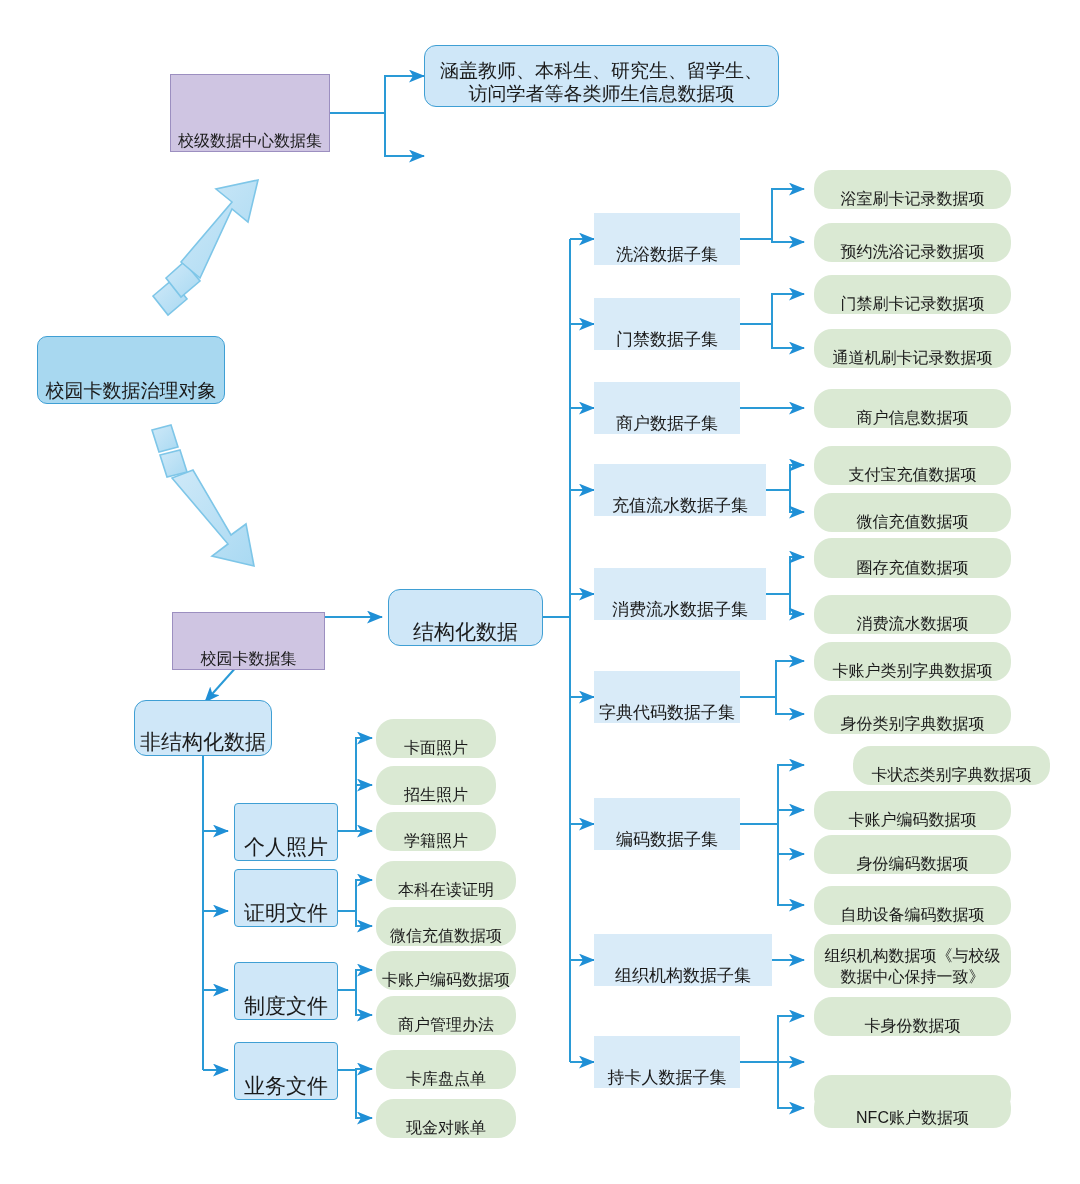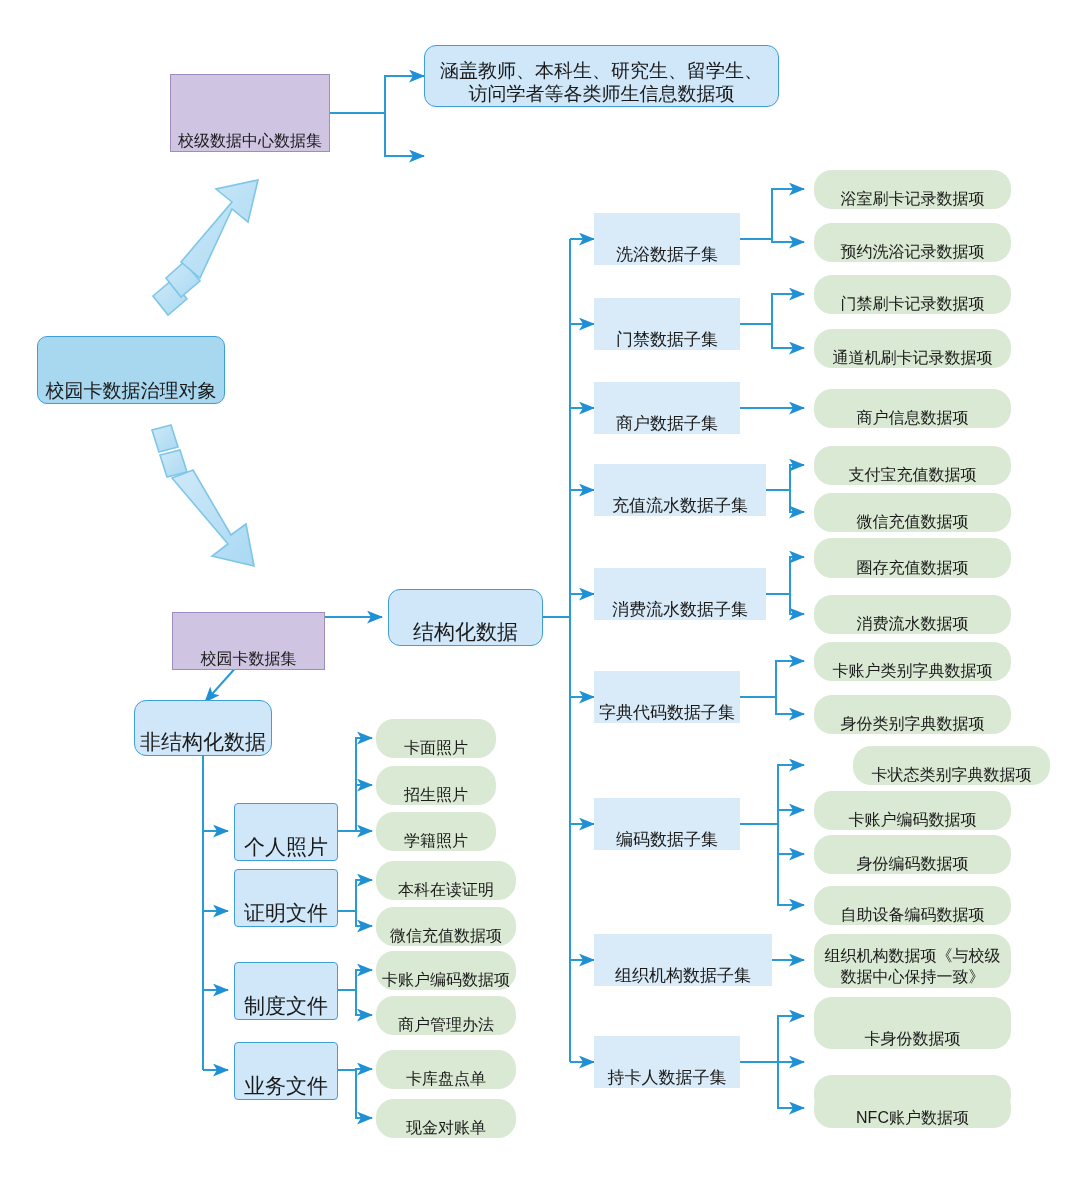--- a/index.html
+++ b/index.html
@@ -223,21 +223,21 @@
     </div>
   <div class="node n-green" style="left:814px;top:835px;width:197px;height:39px;">
     <span>身份编码数据项</span>
     </div>
   <div class="node n-green" style="left:814px;top:886px;width:197px;height:39px;">
     <span>自助设备编码数据项</span>
     </div>
   <div class="node n-green" style="left:814px;top:934px;width:197px;height:54px;padding:0 10px;line-height:1.3;">
     <span>组织机构数据项《与校级数据中心保持一致》</span>
     </div>
-  <div class="node n-green" style="left:814px;top:997px;width:197px;height:52px;">
+  <div class="node n-green" style="left:814px;top:997px;width:197px;height:39px;">
     <span>卡身份数据项</span>
     </div>
   <div class="node n-green" style="left:814px;top:1043px;width:197px;height:39px;margin-top:32px;">
     <span>卡账户数据项</span>
     </div>
   <div class="node n-green" style="left:814px;top:1089px;width:197px;height:39px;">
     <span>NFC账户数据项</span>
     </div>
 
   <div class="node n-cat" style="left:234px;top:803px;width:104px;height:58px;">

